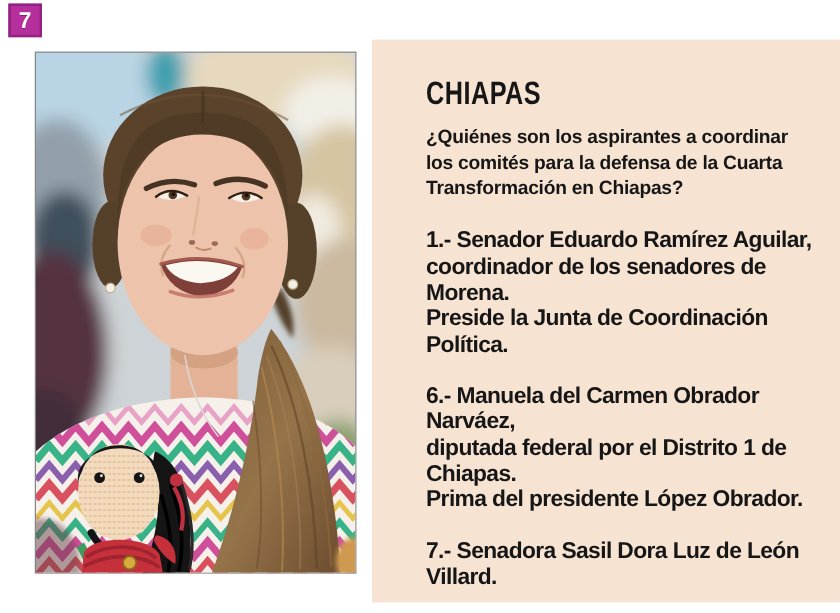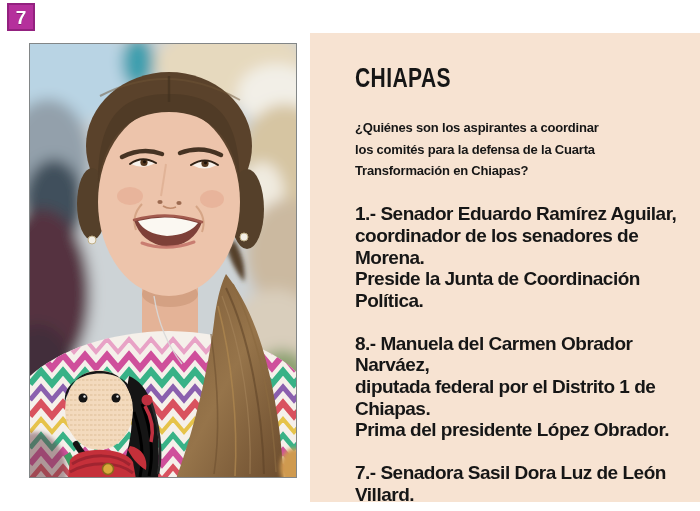--- a/index.html
+++ b/index.html
@@ -43,22 +43,22 @@
     position:absolute;left:310px;top:33px;width:394px;height:469px;
     background:var(--panel-bg);
     padding:31px 18px 0 45px;
   }
   .panel-title{
     font-size:27px;line-height:28px;font-weight:bold;letter-spacing:.5px;
     transform:scaleX(.78);transform-origin:left center;
     white-space:nowrap;
   }
   .panel-question{
-    margin-top:25px;
-    font-size:13px;font-weight:bold;line-height:21.7px;letter-spacing:-.2px;
+    margin-top:12px;
+    font-size:16px;font-weight:bold;line-height:21.7px;letter-spacing:-.2px;
     white-space:pre-line;
   }
   .panel-item{
     margin-top:21px;
     font-size:19px;font-weight:bold;line-height:21.7px;letter-spacing:-.5px;
     white-space:pre-line;
   }
 </style>
 </head>
 <body>
@@ -218,19 +218,19 @@
   </div>
 
   <div class="panel">
     <div class="panel-title">CHIAPAS</div>
     <div class="panel-question">¿Quiénes son los aspirantes a coordinar
 los comités para la defensa de la Cuarta
 Transformación en Chiapas?</div>
     <div class="panel-item">1.- Senador Eduardo Ramírez Aguilar,
 coordinador de los senadores de Morena.
 Preside la Junta de Coordinación Política.</div>
-    <div class="panel-item">8.- Manuela del Carmen Obrador Narváez,
+    <div class="panel-item">6.- Manuela del Carmen Obrador Narváez,
 diputada federal por el Distrito 1 de Chiapas.
 Prima del presidente López Obrador.</div>
     <div class="panel-item">7.- Senadora Sasil Dora Luz de León Villard.</div>
   </div>
 
 </div>
 
 </body></html>

